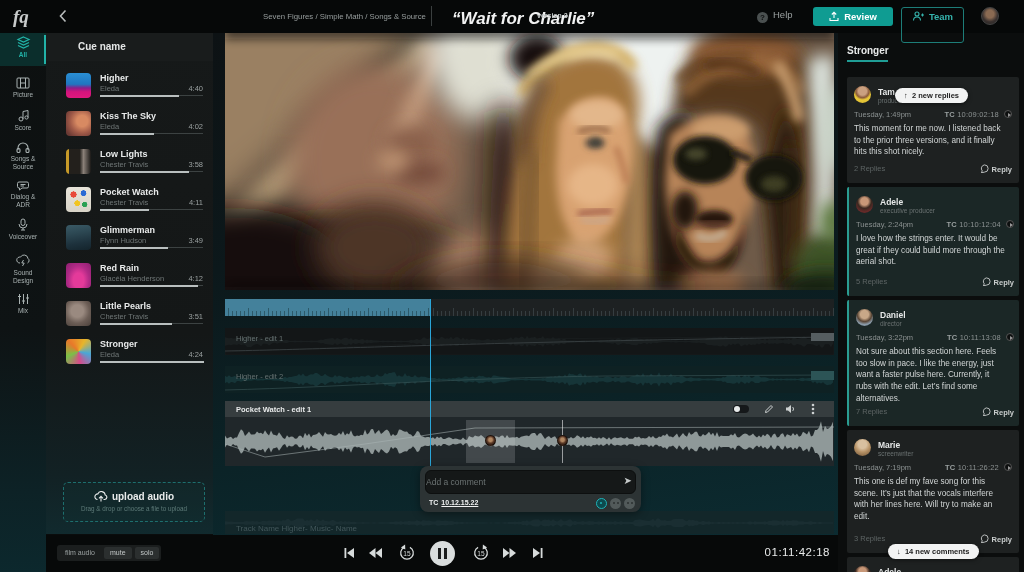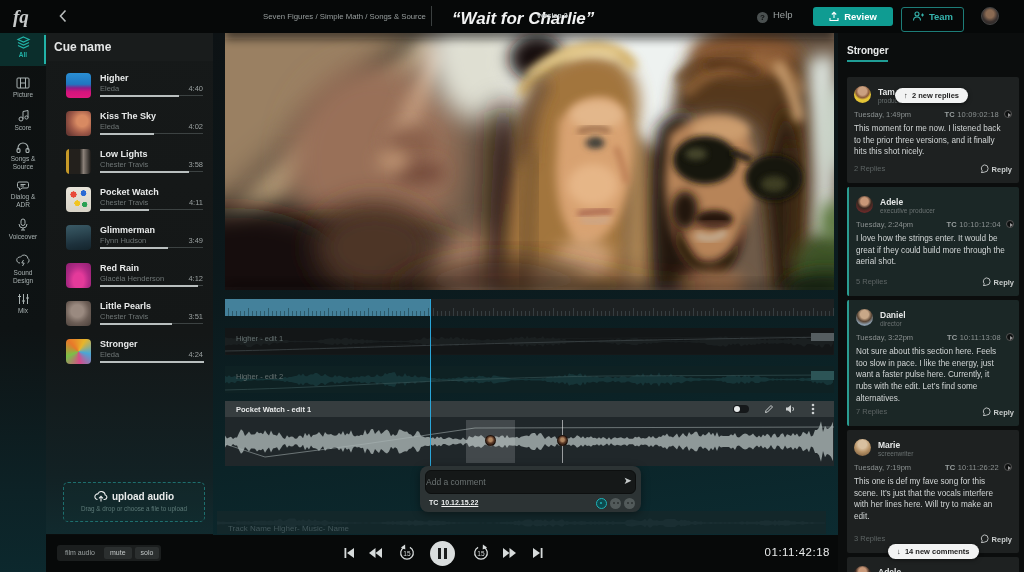--- a/index.html
+++ b/index.html
@@ -13,34 +13,34 @@
   #logo, #backarrow, #crumb, #crumbsep, #vtitle, #vver, #help, #reviewbtn, #teambtn, #tavatar { z-index:45; }
   #logo { left:13px; top:6px; width:34px; height:22px; color:#c8cbcb; font-family:"Liberation Serif",serif; font-weight:bold; font-style:italic; font-size:19px; }
   #backarrow { left:59px; top:9px; color:#b8bcbc; font-size:12px; font-weight:bold; }
   #crumb { left:263px; top:12px; color:#989e9e; font-size:7.8px; }
   #crumbsep { left:431px; top:6px; width:1px; height:20px; background:#3a3f3f; }
   #vtitle { left:452px; top:9px; color:#f2f3f3; font-size:17px; font-weight:bold;font-style:italic; }
   #vver { left:537px; top:12px; color:#c7cccc; font-size:7px; font-weight:bold; }
   #help { left:757px; top:9px; color:#9aa0a0; font-size:9.5px; }
   #helpq { display:inline-block; width:11px; height:11px; border-radius:50%; background:#4a5050; color:#0c0e0e; font-size:8px; font-weight:bold; text-align:center; line-height:11px; margin-right:5px; vertical-align:-2px; }
   #reviewbtn { left:813px; top:7px; width:80px; height:19px; background:#0f9c92; border-radius:3px; color:#fff; font-size:9.5px; font-weight:bold; text-align:center; line-height:19px; }
-  #teambtn { left:901px; top:7px; width:63px; height:25px; border:1px solid #1d7d78; border-radius:3px; color:#35b3ac; font-size:9.5px; font-weight:bold; text-align:center; line-height:17px; }
+  #teambtn { left:901px; top:7px; width:63px; height:36px; border:1px solid #1d7d78; border-radius:3px; color:#35b3ac; font-size:9.5px; font-weight:bold; text-align:center; line-height:17px; }
   #tavatar { left:981px; top:7px; width:18px; height:18px; border-radius:50%; background:radial-gradient(circle at 50% 38%, #8a6a52 0 30%, #3a3230 60%, #23201e); border:1px solid #444; }
 
   
   #rail { left:0; top:33px; width:46px; height:539px; background:linear-gradient(180deg,#0d1010 0%, #0e1314 55%, #0d2226 85%, #0c282d 100%); z-index:30; }
   .railitem { position:absolute; left:0; width:46px; text-align:center; color:#a9b2b2; }
   .railitem .lbl { font-size:6.5px; line-height:1.25; margin-top:2px; }
   .railitem svg { display:block; margin:0 auto; }
   #rail-all { top:0; height:33px; background:#0b2e2c; padding-top:3px; color:#22b3a8; }
   #rail-all::after { content:""; position:absolute; right:0; top:2px; width:2px; height:29px; background:#22b3a8; }
 
   
   #lpanel { left:46px; top:33px; width:167px; height:501px; background:linear-gradient(180deg,#161919 0%, #141717 60%, #122124 88%, #112a2e 100%); z-index:20; }
-  #cuehead { left:0; top:0; width:167px; height:28px; background:#191c1c; color:#e4e6e6; font-size:12px; font-weight:bold; line-height:28px; padding-left:8px; }
+  #cuehead { left:0; top:0; width:167px; height:28px; background:#191c1c; color:#e4e6e6; font-size:10px; font-weight:bold; line-height:28px; padding-left:32px; }
   .song { position:absolute; left:20px; width:137px; height:26px; }
   .song .thumb { position:absolute; left:0; top:0; width:25px; height:25px; border-radius:4px; }
   .song .ti { position:absolute; left:34px; top:0; color:#e8eaea; font-size:9px; font-weight:bold; white-space:nowrap; }
   .song .ar { position:absolute; left:34px; top:11px; color:#6f7676; font-size:7.5px; }
   .song .du { position:absolute; right:0; top:11px; color:#9aa0a0; font-size:7.5px; }
   .song .bar { position:absolute; left:34px; right:0; top:22px; height:1px; background:#3c4242; }
   .song .bar i { position:absolute; left:0; top:-0.5px; height:2px; background:#b9bfbf; display:block; }
   #upload { left:17px; top:449px; width:142px; height:40px; border:1px dashed #1d6f6e; border-radius:5px; background:rgba(20,50,52,.25); text-align:center; color:#e8eaea; }
   #upload .t1 { margin-top:8px; font-size:10px; font-weight:bold; }
   #upload .t2 { margin-top:3px; font-size:6.3px; color:#5d7a78; }
@@ -67,21 +67,21 @@
 
   
   #cpopup { left:207px; top:433px; width:221px; height:46px; background:#2c3334; border-radius:8px; z-index:7; box-shadow:0 2px 8px rgba(0,0,0,.4); }
   #cinput { position:absolute; left:5px; top:4px; width:211px; height:24px; background:#151818; border-radius:6px; border:1px solid #0d0f0f; color:#6b7272; font-size:8.5px; line-height:22px; }
   #csend { position:absolute; right:9px; top:9px; color:#c6caca; font-size:10px; }
   #ctc { position:absolute; left:9px; top:33px; color:#f0f2f2; font-size:7px; font-weight:bold; }
   #ctc u { margin-left:3px; }
   .cbtn { position:absolute; top:32px; width:11px; height:11px; border-radius:50%; }
 
   
-  #ghosttrack { left:4px; top:478px; width:609px; height:23px; background:#13272a; overflow:hidden; }
+  #ghosttrack { left:12px; top:478px; width:609px; height:23px; background:#13272a; overflow:hidden; }
   #ghosttrack .tlabel { color:#42565a; top:13px; font-size:8px; }
 
   
   #bottombar { left:46px; top:535px; width:792px; height:37px; background:#070909; z-index:25; }
   #fgroup { position:absolute; left:11px; top:10px; height:16px; background:#1b1e1e; border-radius:3px; padding:0 2px; }
   .fbtn { display:inline-block; height:12px; margin-top:2px; color:#9ba1a1; font-size:7px; line-height:12px; padding:0 6px; border-radius:2px; vertical-align:top; }
   .fbtn.b { background:#2b2f2f; margin-left:3px; color:#c3c8c8; }
   .pc { position:absolute; top:11px; color:#d7dbdb; font-size:11px; }
   #timecode { position:absolute; right:8px; top:11px; color:#e8eaea; font-size:11.5px; letter-spacing:.5px;padding-left:18px; }
 

